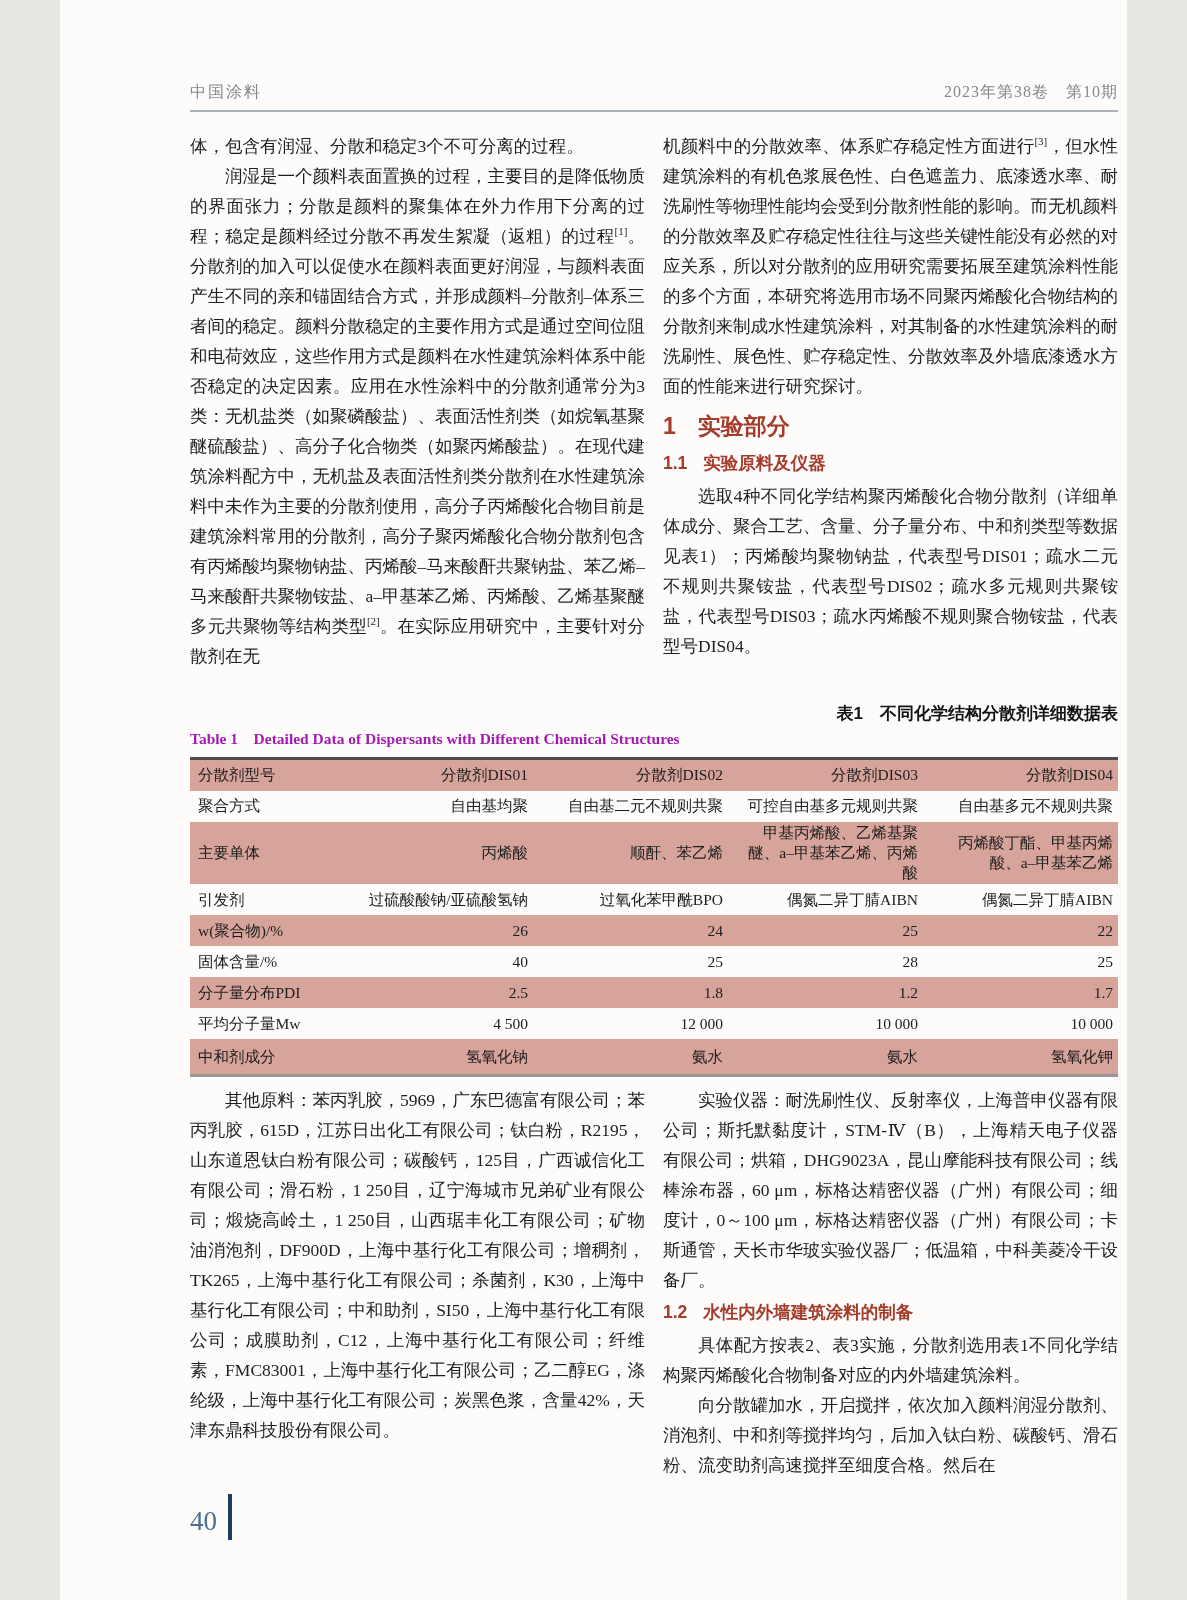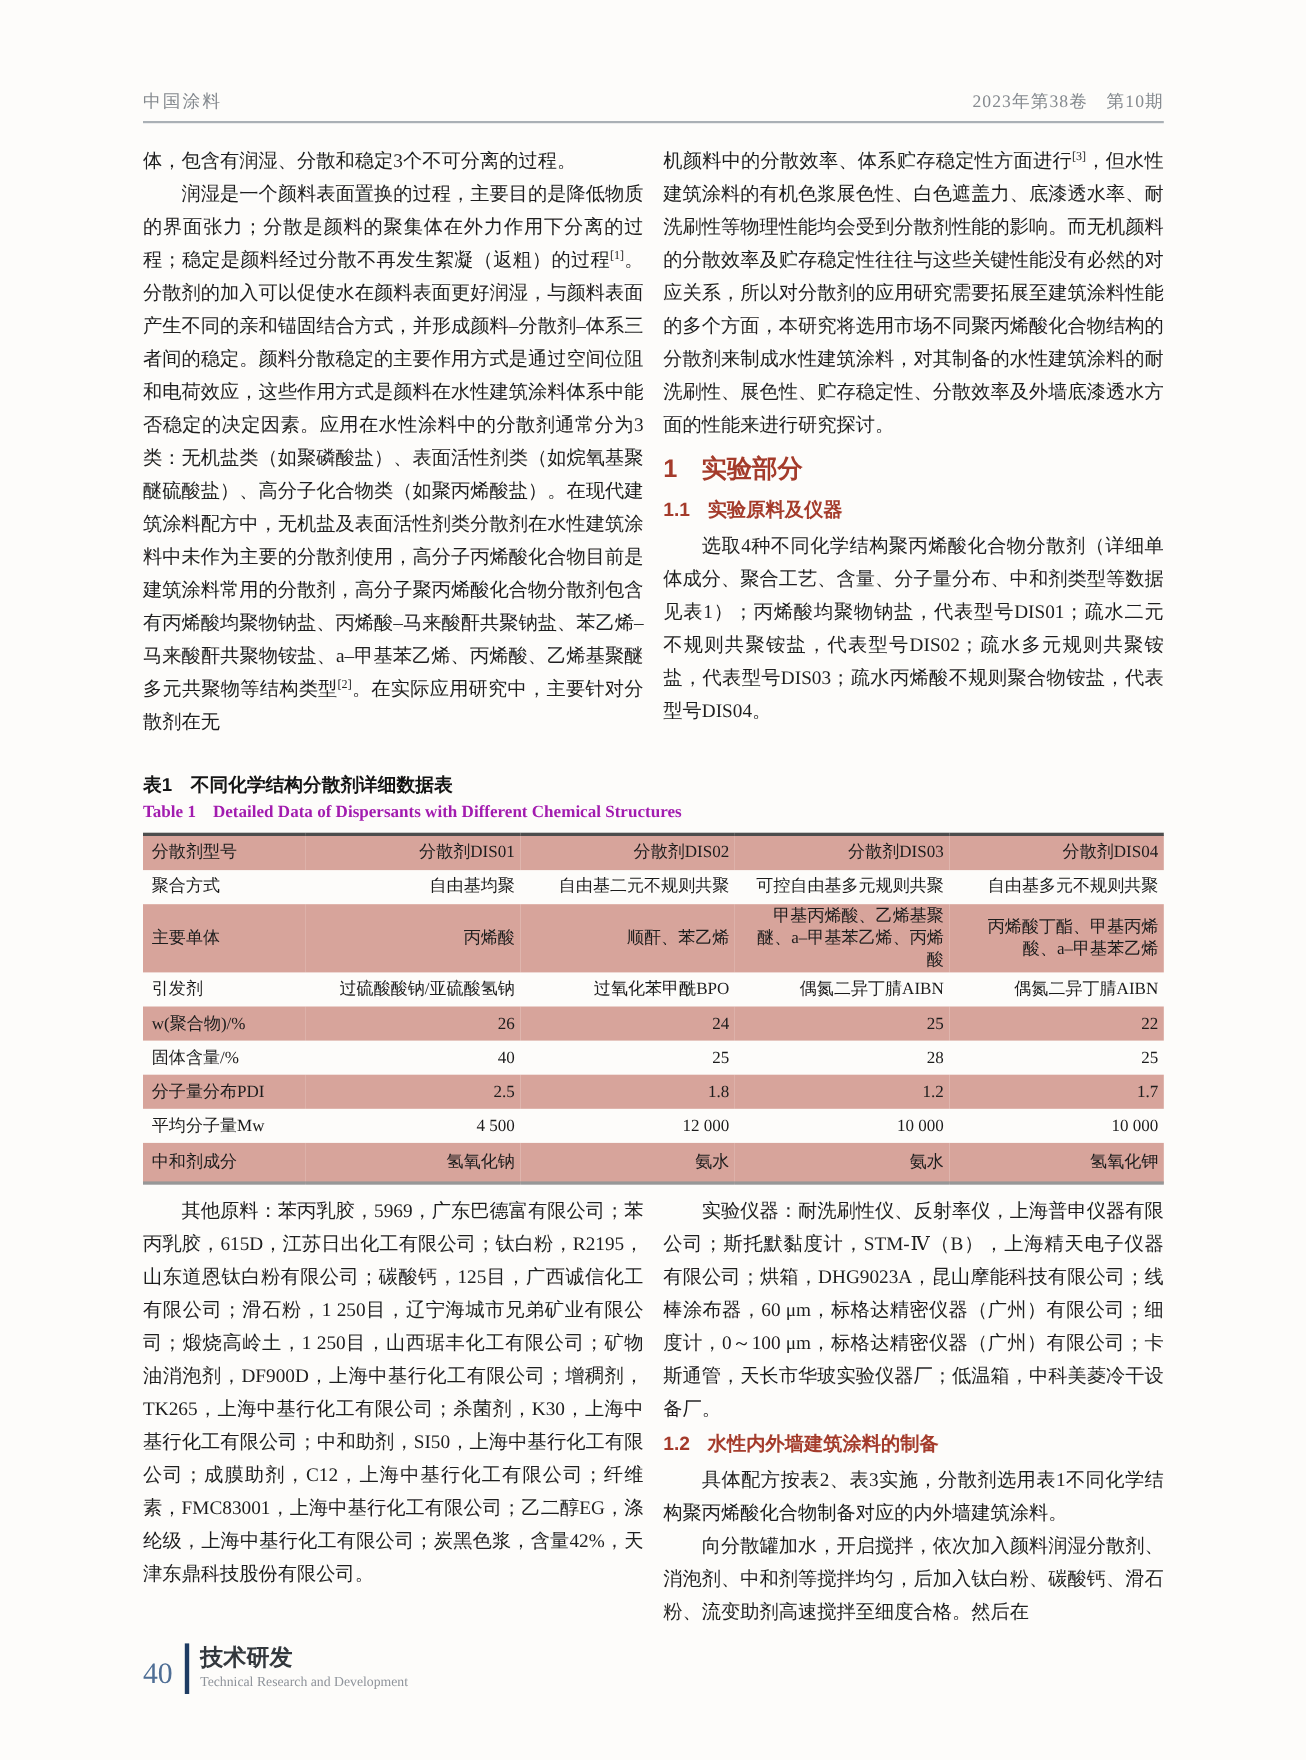--- a/index.html
+++ b/index.html
@@ -1,17 +1,17 @@
 <!DOCTYPE html>
 <html><head>
 <meta charset="utf-8">
 <style>
   html,body { margin:0; padding:0; background:#e9e7e4; }
   .page {
-    position:relative; width:1187px; height:1600px; margin:0 auto;
+    position:relative; width:1067px; height:1600px; margin:0 auto;
     background:#fdfcfa; overflow:hidden;
     font-family:"Liberation Serif","DejaVu Serif",serif;
     color:#1e1e1e;
   }
   
   .pg-header {
     position:absolute; top:82px; left:130px; width:928px;
     display:flex; justify-content:space-between; align-items:flex-end;
     color:#84898e; font-size:16px; letter-spacing:2px;
     padding-bottom:7px; border-bottom:2px solid #aab0b5;
@@ -37,21 +37,21 @@
   .h1 .num { margin-right:22px; }
   .h2 {
     margin:2px 0 3px; color:#a43b2b;
     font-family:"Liberation Sans","DejaVu Sans",sans-serif;
     font-weight:bold; font-size:17.5px; line-height:30px;
   }
   .h2 .num { margin-right:16px; }
   
   .table-wrap { position:absolute; top:701px; left:130px; width:928px; }
   .tcap-zh {
-    text-align:left; font-weight:bold; font-size:17px; line-height:26px;
+    text-align:right; font-weight:bold; font-size:17px; line-height:26px;
     font-family:"Liberation Sans","DejaVu Sans",sans-serif; color:#141414;
   }
   .tcap-en {
     text-align:left; font-weight:bold; font-size:15.5px; line-height:24px;
     margin-bottom:6px; color:#a21caf;
   }
   table.data {
     width:928px; border-collapse:collapse; table-layout:fixed;
     border-top:3px solid #4d4d4d; border-bottom:3px solid #979797;
     font-size:15.5px; color:#1c1c1c;
@@ -197,19 +197,15 @@
         <span class="num">1.2</span><span>水性内外墙建筑涂料的制备</span>
       </div>
       <p class="body-text indent">具体配方按表2、表3实施，分散剂选用表1不同化学结构聚丙烯酸化合物制备对应的内外墙建筑涂料。</p>
       <p class="body-text indent">向分散罐加水，开启搅拌，依次加入颜料润湿分散剂、消泡剂、中和剂等搅拌均匀，后加入钛白粉、碳酸钙、滑石粉、流变助剂高速搅拌至细度合格。然后在</p>
     </div>
   </div>
 
   <div class="footer">
     <span class="pgnum">40</span>
     <span class="bar"></span>
-    <span>
-      <div class="sec-zh">技术研发</div>
-      <div class="sec-en">Technical Research and Development</div>
-    </span>
   </div>
 
 </div>
 
 </body></html>

